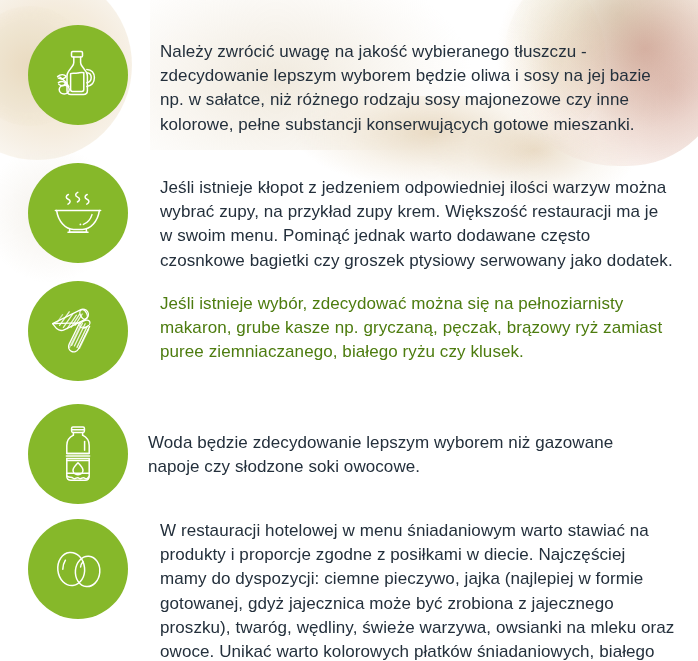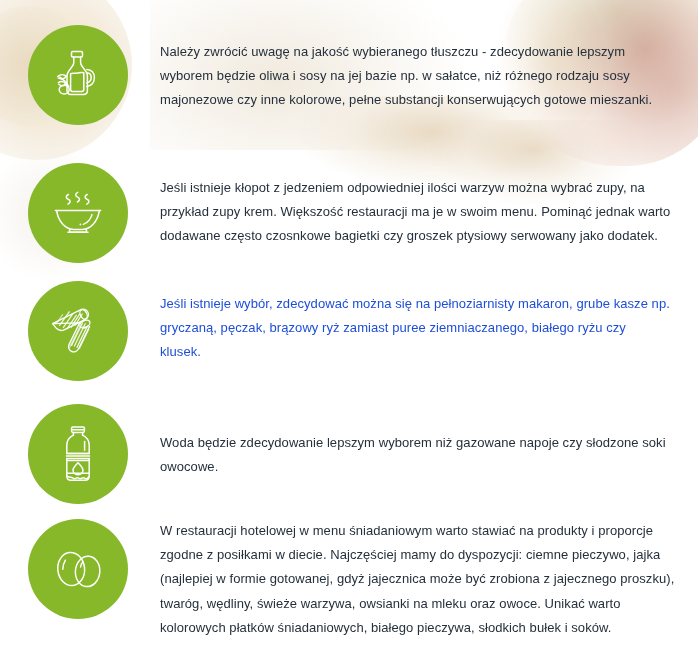--- a/index.html
+++ b/index.html
@@ -122,21 +122,21 @@
     border-radius: 50%;
     display: flex;
     align-items: center;
     justify-content: center;
   }
   .badge svg {
     display: block;
   }
   .row-text {
     flex: 1 1 auto;
-    font-size: 13px;
+    font-size: 17px;
     line-height: 24.2px;
     color: #24303c;
     letter-spacing: .005em;
     white-space: pre-line;
   }
 </style>
 </head>
 <body style="background: rgb(255, 255, 255);">
 
 <div class="bg-layer">
@@ -230,21 +230,21 @@
 
             <path d="M30.4 49 L41.2 26.8" opacity=".85"></path>
             <path d="M33 50.4 L43.2 29.4" opacity=".85"></path>
             <path d="M27.6 48.4 L38.4 26.2" opacity=".85"></path>
             <path d="M35.4 51.4 L44.6 32.4" opacity=".7"></path>
             <path d="M25.6 50.4 L35.6 30" opacity=".6"></path>
           </g>
         </svg>
       </span>
     </div>
-    <div class="row-text" style="margin-left: 32px; margin-right: 28px; padding-top: 11px; color: #1d4ed8;">Jeśli istnieje wybór, zdecydować można się na pełnoziarnisty makaron, grube kasze np. gryczaną, pęczak, brązowy ryż zamiast puree ziemniaczanego, białego ryżu czy klusek.</div>
+    <div class="row-text" style="margin-left: 32px; margin-right: 28px; padding-top: 11px; color: #4d7c0f;">Jeśli istnieje wybór, zdecydować można się na pełnoziarnisty makaron, grube kasze np. gryczaną, pęczak, brązowy ryż zamiast puree ziemniaczanego, białego ryżu czy klusek.</div>
   </div>
 
   <div class="row" style="top:404px;">
     <div class="badge" style="margin-left:28px;background:#86b82a;">
       <span>
         <svg width="58" height="62" viewBox="0 0 58 62" fill="none" stroke="#ffffff" stroke-width="1.5" stroke-linecap="round" stroke-linejoin="round">
 
           <rect x="22.6" y="4" width="12.8" height="5.4" rx="1.3"></rect>
           <path d="M22.6 6.7 L35.4 6.7"></path>
 
@@ -261,21 +261,21 @@
           <path d="M18.4 53.2 C20.6 55.2 22 53.2 24.2 55.2 C26.4 57.2 27.8 53.2 30 55.2 C32.2 57.2 33.6 53.2 35.8 55.2 C37.2 56.5 38.6 55.6 39.6 53.8"></path>
 
           <path d="M17.8 37.6 L40.2 37.6 M17.8 50.2 L40.2 50.2"></path>
 
           <path d="M29 39.8 C31.8 42.8 34 45 34 47.2 C34 49.9 31.8 51.8 29 51.8 C26.2 51.8 24 49.9 24 47.2 C24 45 26.2 42.8 29 39.8 Z"></path>
 
           <path d="M35.6 18.4 L35.6 27.2"></path>
         </svg>
       </span>
     </div>
-    <div class="row-text" style="margin-left: 32px; margin-right: 30px; padding-top: 27px; color: rgb(36, 48, 60);">Woda będzie zdecydowanie lepszym wyborem niż gazowane napoje czy słodzone soki owocowe.</div>
+    <div class="row-text" style="margin-left: 20px; margin-right: 30px; padding-top: 27px; color: rgb(36, 48, 60);">Woda będzie zdecydowanie lepszym wyborem niż gazowane napoje czy słodzone soki owocowe.</div>
   </div>
 
   <div class="row" style="top:519px;">
     <div class="badge" style="margin-left:28px;background:#86b82a;">
       <span>
         <svg width="64" height="58" viewBox="0 0 64 58" fill="none" stroke="#ffffff" stroke-width="1.5" stroke-linecap="round" stroke-linejoin="round">
 
           <ellipse cx="25.2" cy="29" rx="13.4" ry="16.6" transform="rotate(-6 25.2 29)"></ellipse>
 
           <ellipse cx="41.6" cy="31.4" rx="12.2" ry="15.2" transform="rotate(5 41.6 31.4)"></ellipse>

